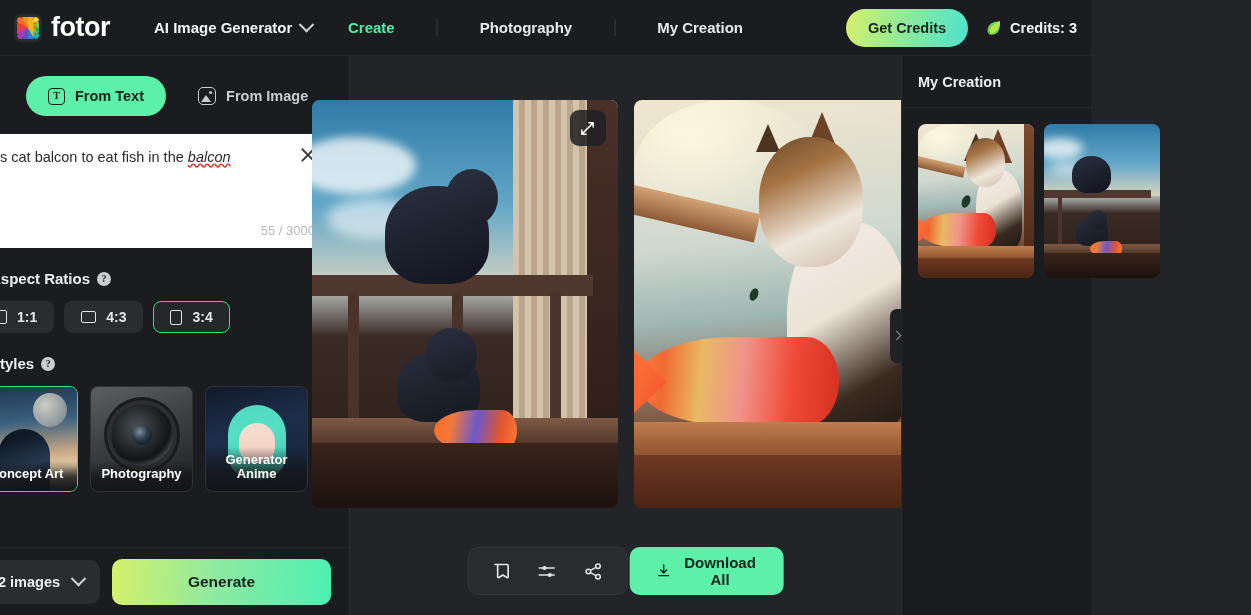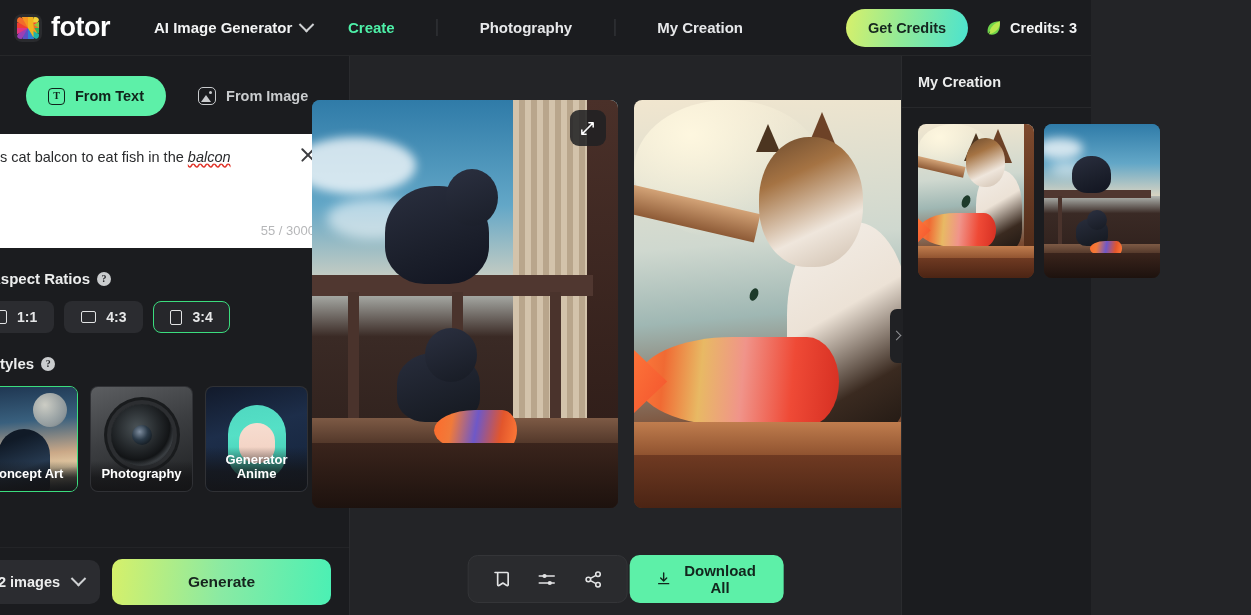--- a/index.html
+++ b/index.html
@@ -295,21 +295,21 @@
   .g2-fish { position:absolute; left:1%; top:58%; width:66%; height:22%;
     border-radius: 48% 16% 16% 48% / 50%;
     background: linear-gradient(95deg,#ff7a3d 0%, #f06a33 14%, #e8b964 32%, #f0948a 52%, #ef4a36 76%, #d62f22 100%); }
   .g2-tail { position:absolute; left:-3%; top:59%; width:14%; height:20%;
     background: linear-gradient(120deg,#ff7b3c,#f2512c); clip-path: polygon(100% 50%, 0 0, 22% 50%, 0 100%); }
   .g2-speck { position:absolute; left:38%; top:46%; width:8px; height:13px; border-radius:50%;
     background:#1d3a2a; transform: rotate(22deg); }
 
   
   .bottom-bar {
-    position: absolute; left: 50%; transform: translateX(-50%); bottom: 12px;
+    position: absolute; left: 50%; transform: translateX(-50%); bottom: 20px;
     display: flex; align-items: center; gap: 2px;
   }
   .tool-group {
     height: 48px; display: flex; align-items: center; gap: 8px; padding: 0 14px;
     border-radius: 10px; background: #2a2b2e; border: 1px solid #343538;
   }
   .tool-btn {
     width: 38px; height: 38px; display: flex; align-items: center; justify-content: center;
     border-radius: 8px; cursor: pointer; color: #e3e4e5;
   }

